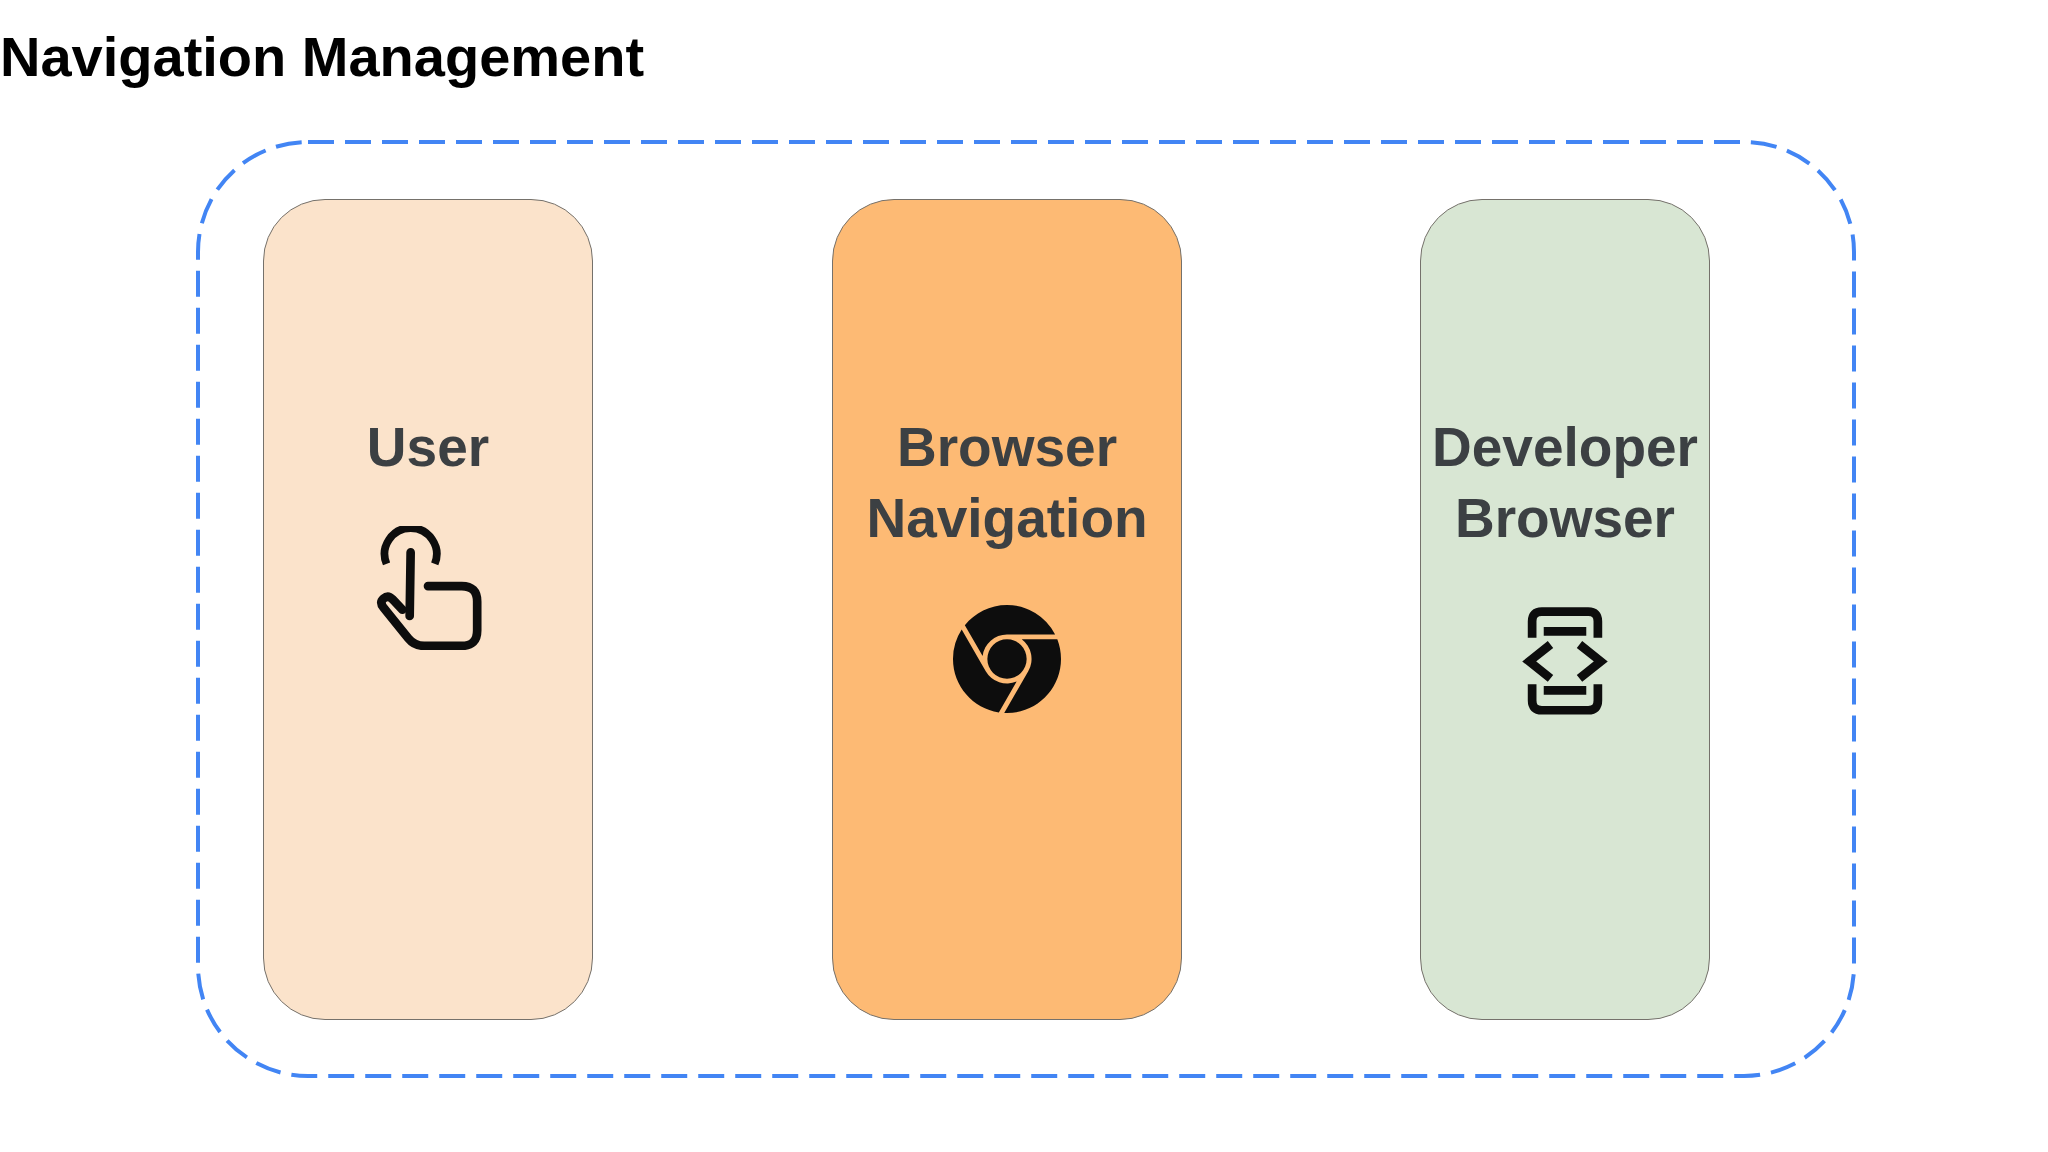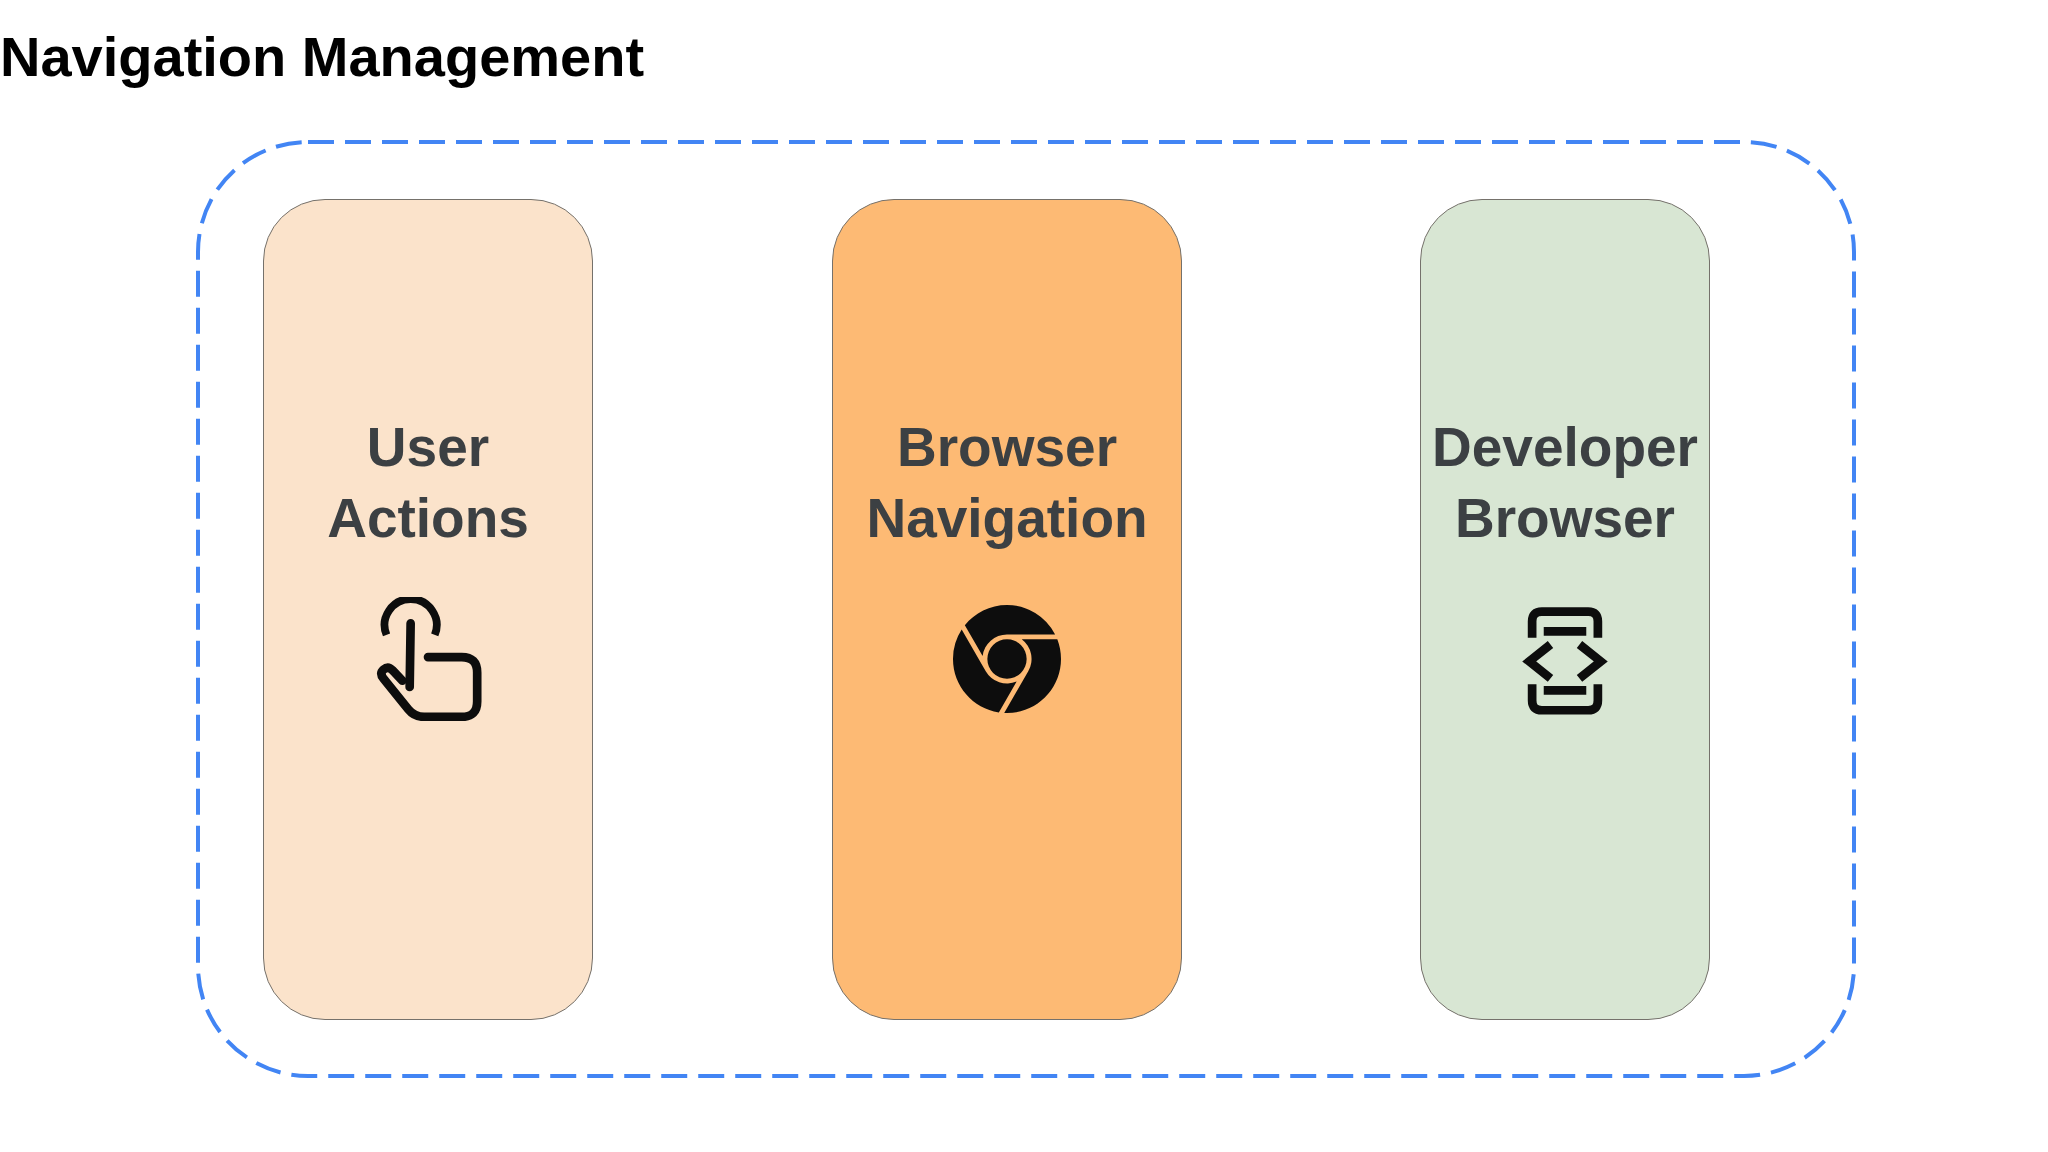--- a/index.html
+++ b/index.html
@@ -33,21 +33,20 @@
 
 <h1 class="title" style="color: rgb(0, 0, 0);">Navigation Management</h1>
 
 <svg class="boundary-svg" width="1662" height="940" style="color: rgb(66, 133, 244);">
   <rect x="3" y="3" width="1656" height="934" rx="110" ry="110" fill="none" stroke="currentColor" stroke-width="4" stroke-dasharray="26 11"></rect>
 </svg>
 
 <div class="card card-1" style="background-color: rgb(251, 227, 203);">
   <div class="card-label" style="color: rgb(60, 64, 67);">
     <span>User</span><br>
-    <span>Actions</span>
   </div>
   <div class="icon-wrap" style="color: rgb(13, 13, 13);">
     <svg width="108" height="124" viewBox="0 0 112 128" fill="none">
       <path d="M 13 39 A 27 27 0 1 1 63 39" stroke="currentColor" stroke-width="8"></path>
       <path d="M 38 27 L 37 93" stroke="currentColor" stroke-width="9" stroke-linecap="round"></path>
       <path d="M 56 62 H 91 Q 107 62 107 78 V 108 Q 107 124 91 124 H 52 Q 42 124 35.5 116 L 10 84.5 Q 5.5 79 10 75 Q 14.5 71 19 75.5 L 29.5 86.5" stroke="currentColor" stroke-width="9" stroke-linecap="round" stroke-linejoin="round"></path>
     </svg>
   </div>
 </div>
 

